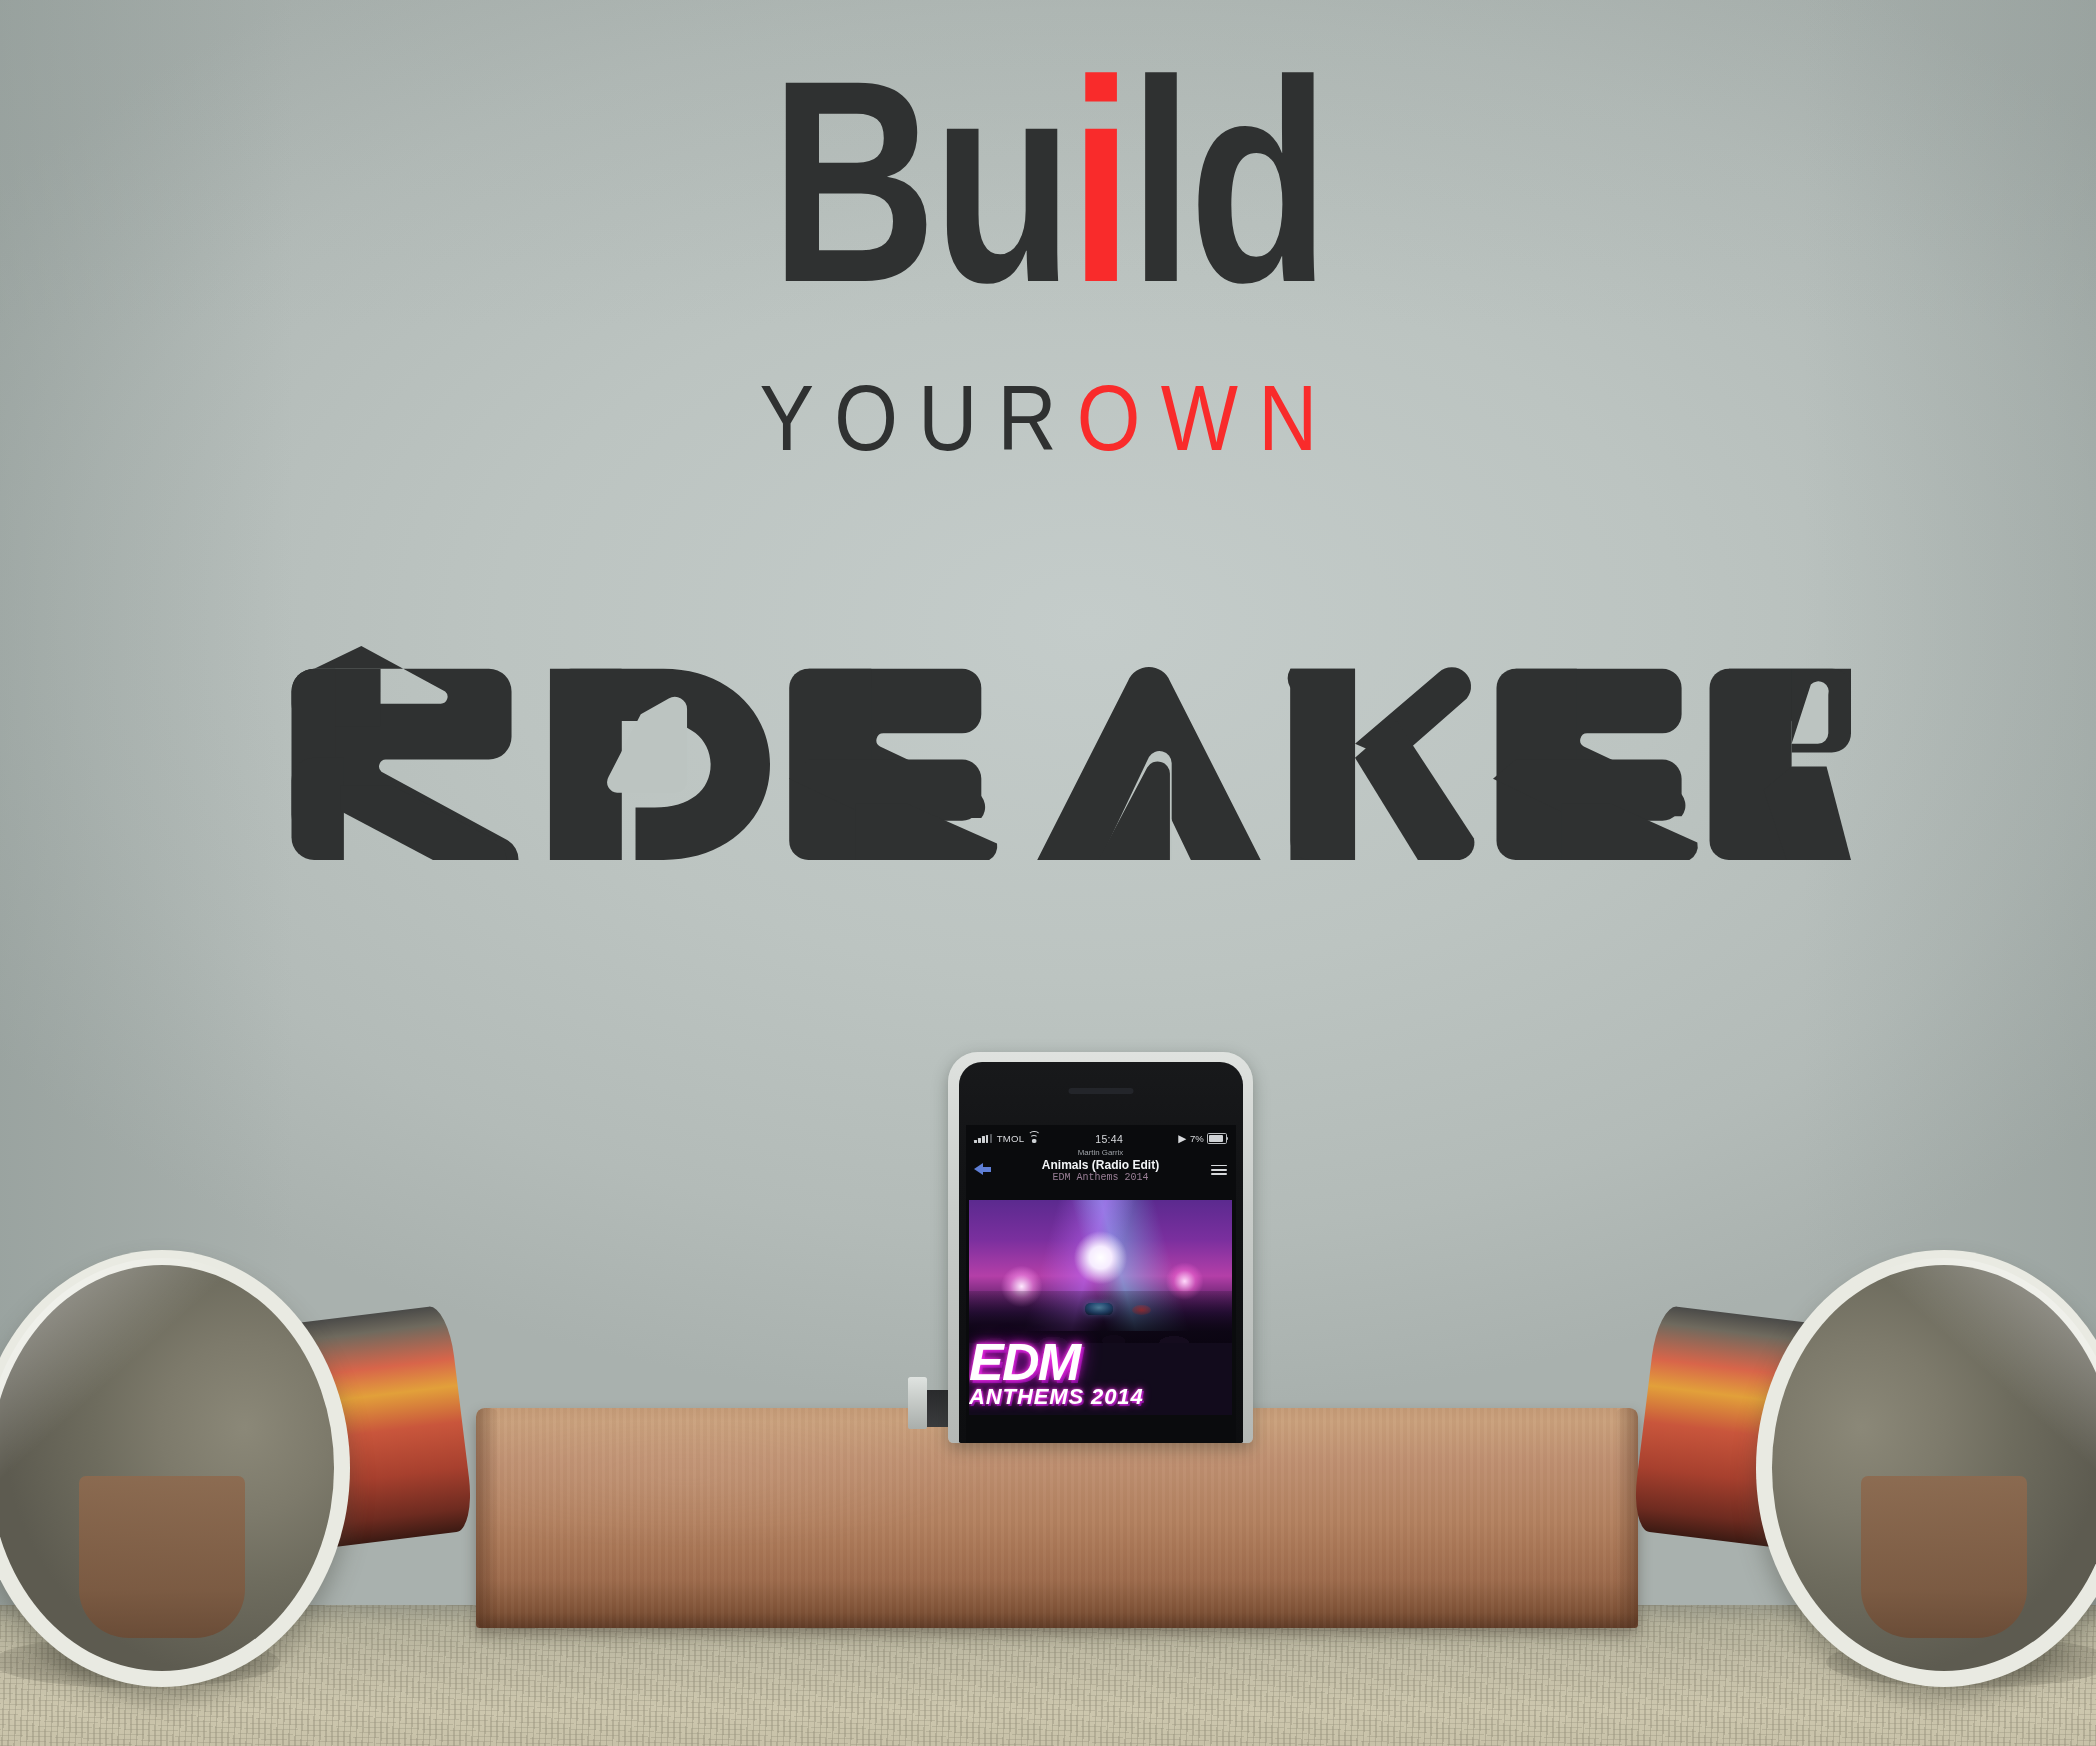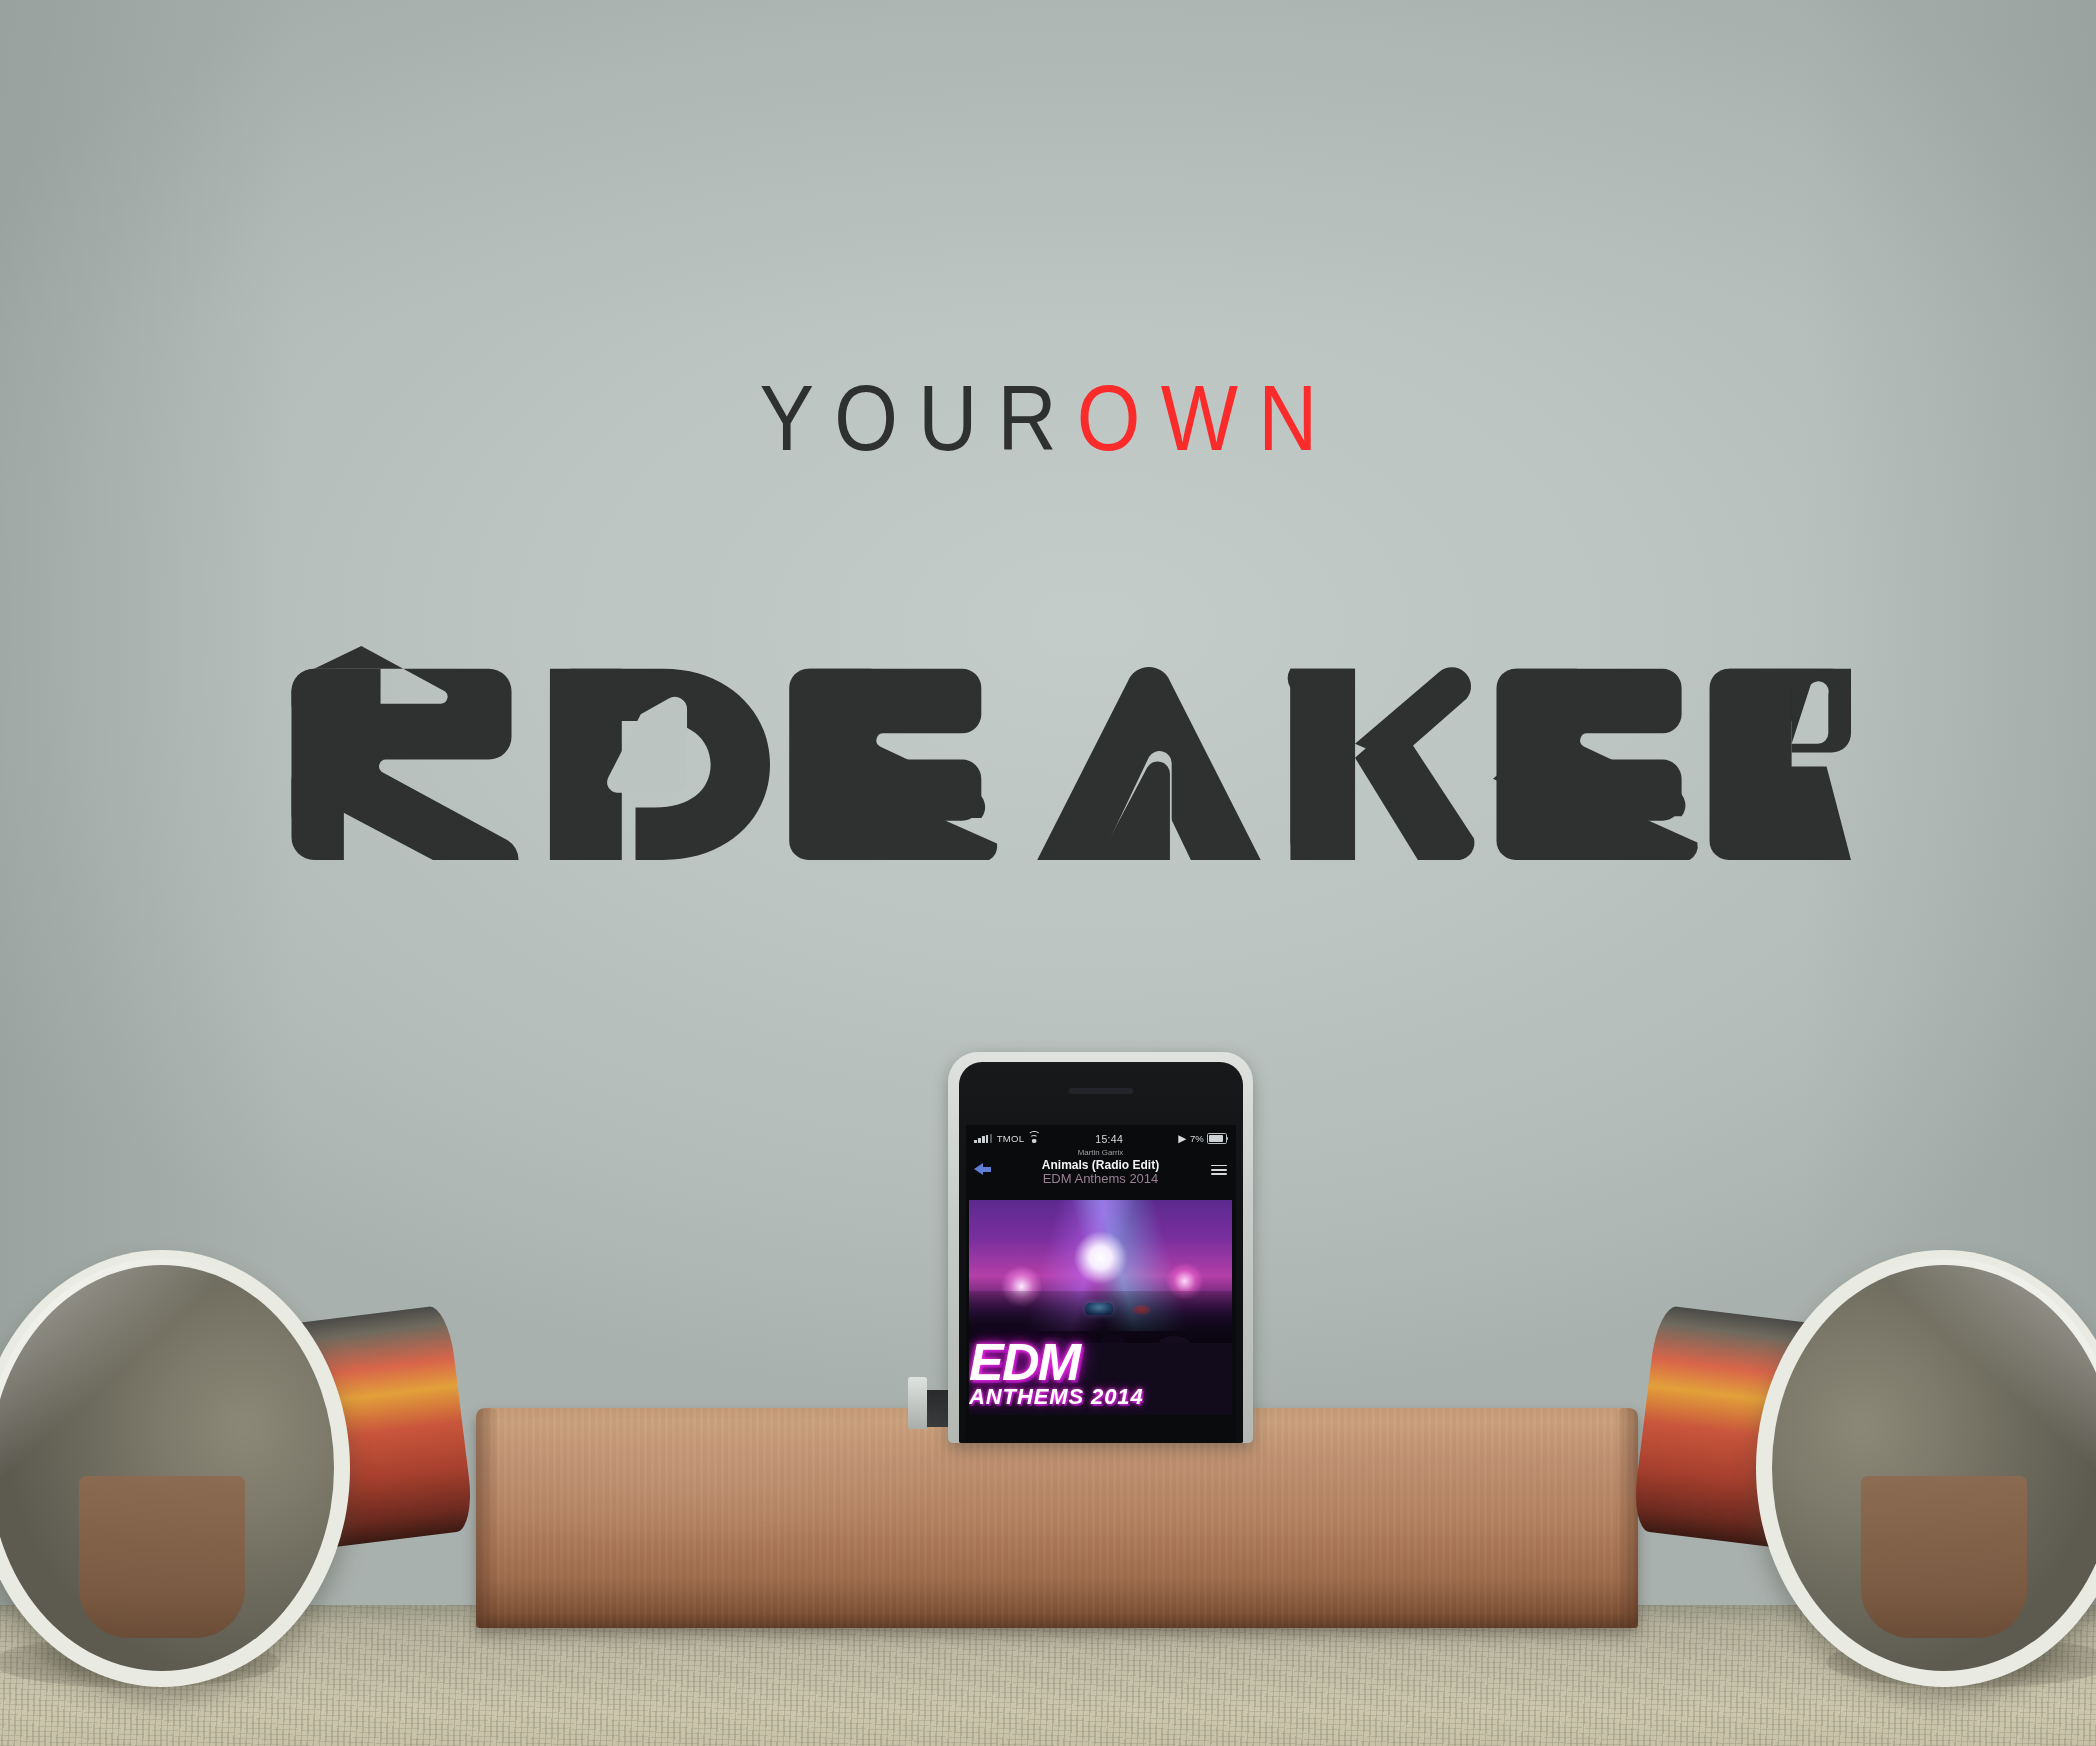--- a/index.html
+++ b/index.html
@@ -230,21 +230,21 @@
   }
   .np-back-tail{
     position:absolute; left:17.5px; top:18.3px; width:7.9px; height:4.4px; background:#5f7fd6;
   }
   .np-list {
     position:absolute; right:8.7px; top:15.7px; width:15.7px; height:9.6px;
   }
   .np-list i{ display:block; height:1.7px; background:#d6d8da; margin-bottom:2.6px; border-radius:0.9px;}
   .np-artist { font-size:7.9px; color:#9fa3a8; line-height:1.1; }
   .np-track  { font-size:12px; font-weight:700; color:#f2f4f6; line-height:1.2; }
-  .np-album  { font-size:13px; color:#9a7f96; line-height:1.1; }
+  .np-album  { font-size:10px; color:#9a7f96; line-height:1.1;font-family:Liberation Mono, monospace; }
 
   
   .art {
     position:absolute; left:3.5px; top:75px; right:3.5px; height:215px;
     overflow:hidden; background:#120b1c;
   }
   .art-photo{
     position:absolute; left:0; top:0; width:100%; height:131px;
     background:
       radial-gradient(circle 37px at 50% 44%, #ffffff 0%, #f6ecff 30%, rgba(255,255,255,0) 72%),
@@ -369,20 +369,23 @@
 <div id="stage">
 
   <div class="wall"></div>
   <div class="wall-vign"></div>
 
   <div class="floor-shadow"></div>
   <div class="floor">
     <div class="floor-tex"></div>
   </div>
 
+  <div class="build-block">
+    <span class="build" style="color: rgb(47, 49, 49);"><span>Bu</span><span class="red" style="color: rgb(249, 43, 43);">i</span><span>ld</span></span>
+  </div>
 
   <div class="yourown" style="color: rgb(47, 49, 49);">
     <span class="inner"><span>YOUR</span><span class="red" style="color: rgb(249, 43, 43);">OWN</span></span>
   </div>
 
 
   <div class="speaker-wrap">
     <span class="sr">SPEAKER</span>
     <svg viewBox="0 0 1790 245" preserveAspectRatio="none" aria-hidden="true">
       <g fill="#2f3131">

